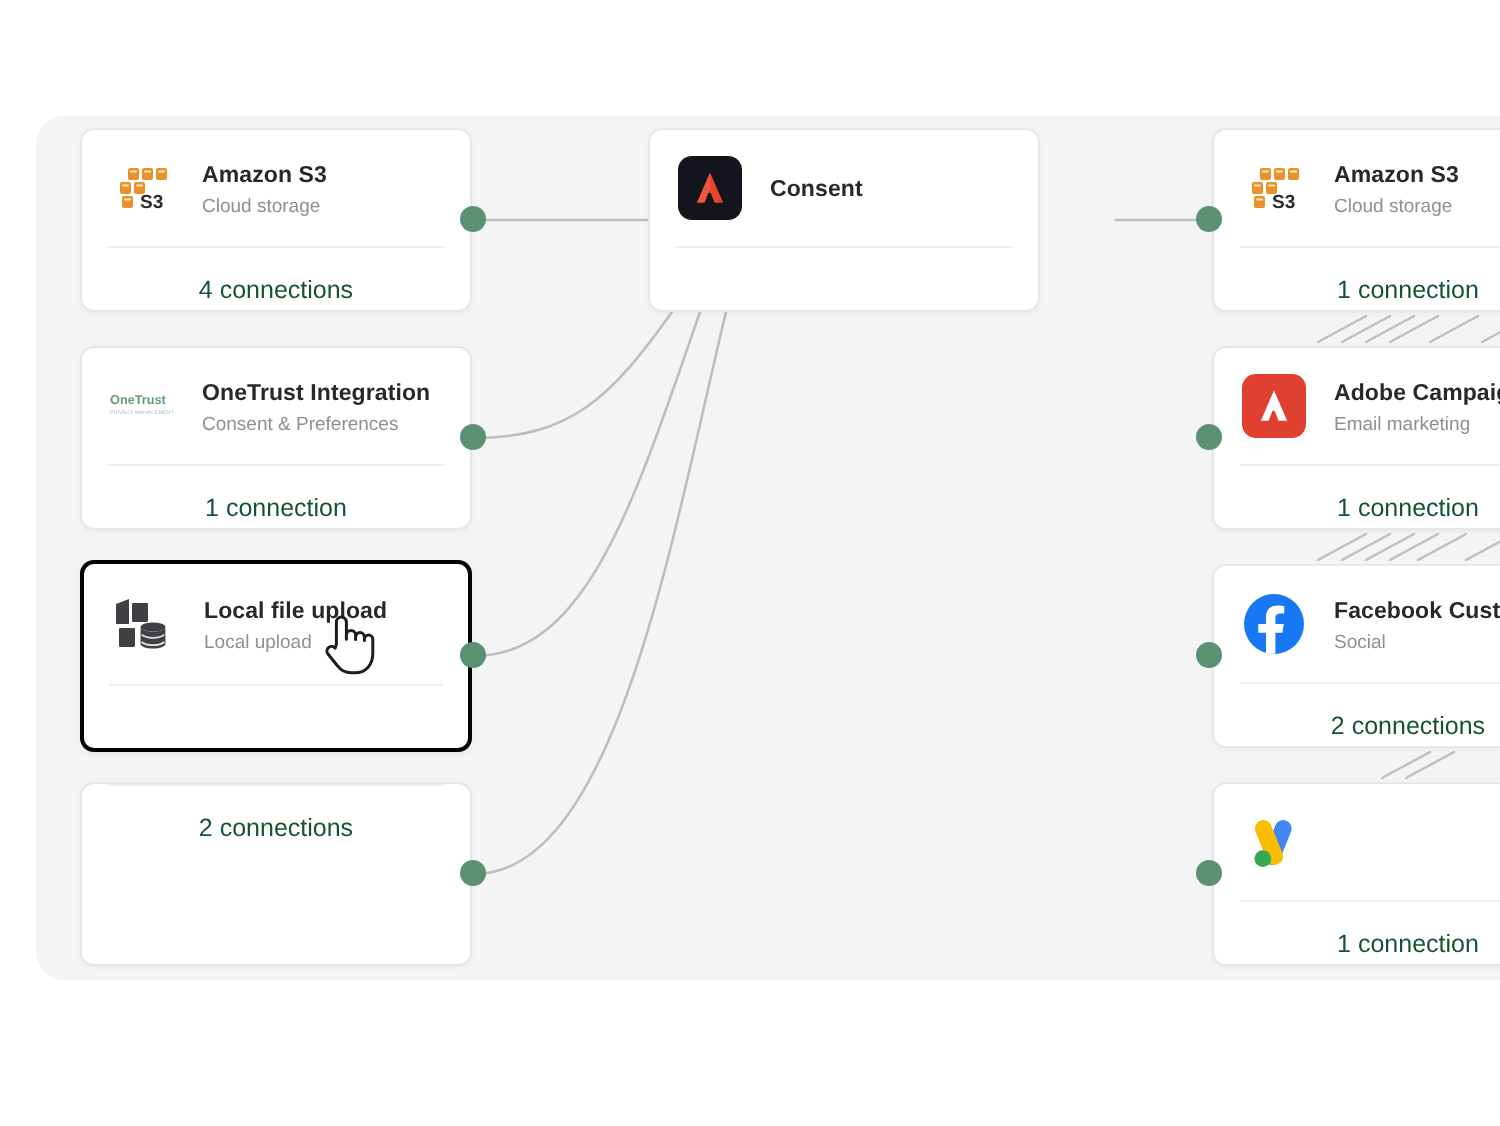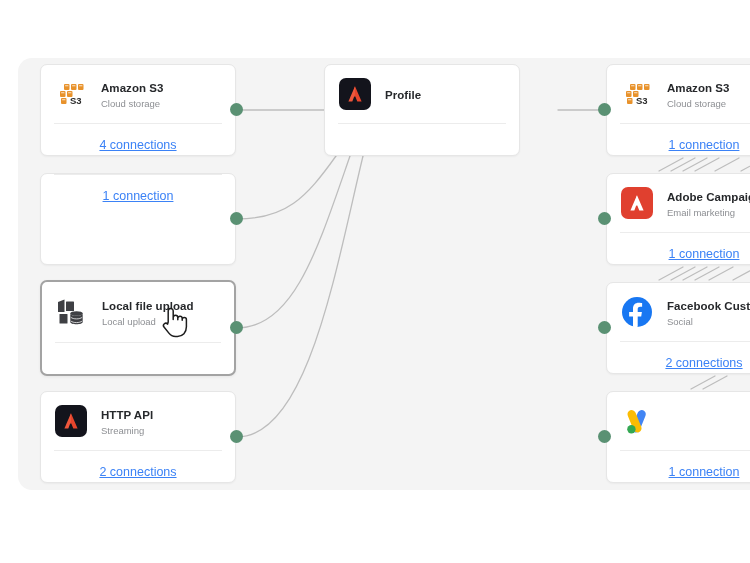--- a/index.html
+++ b/index.html
@@ -48,21 +48,21 @@
   .card {
     position: absolute;
     background: #ffffff;
     border: 1px solid #e6e6e6;
     border-radius: 7px;
     box-sizing: border-box;
     box-shadow: 0 1px 2px rgba(0,0,0,0.045);
     overflow: hidden;
   }
   .card.selected {
-    border: 2px solid #a3a3a3;
+    border: 2px solid #000000;
     box-shadow: 0 1px 3px rgba(0,0,0,0.06);
   }
 
   .card-head {
     display: flex;
     align-items: center;
     height: 58px;
     padding: 0 14px;
     box-sizing: border-box;
   }
@@ -94,23 +94,22 @@
     height: 1px;
     background: #ececec;
     margin: 0 13px;
   }
   .card-foot {
     height: 41px;
     display: flex;
     align-items: center;
     justify-content: center;
     font-size: 12.5px;
-    color: #3b82f6;
+    color: #14532d;
     white-space: nowrap;
-    text-decoration: underline;
   }
 
   
   .col-left  { left: 22px;  width: 196px; height: 92px; }
   .col-right { left: 588px; width: 196px; height: 92px; }
   .profile-card { left: 306px; top: 6px; width: 196px; height: 92px; }
 
   .row1 { top: 6px; }
   .row2 { top: 115px; }
   .row3 { top: 224px; }
@@ -207,20 +206,32 @@
         <span class="card-text">
           <span class="card-title">Amazon S3</span>
           <span class="card-sub" style="display:block">Cloud storage</span>
         </span>
       </div>
       <div class="card-divider"></div>
       <div class="card-foot">4 connections</div>
     </div>
 
     <div class="card col-left row2">
+      <div class="card-head">
+        <span class="card-icon">
+          <svg width="40" height="20" viewBox="0 0 40 20">
+            <text x="0" y="9" font-family="Liberation Sans, sans-serif" font-size="7.5" font-weight="bold" fill="#5f9e74">OneTrust</text>
+            <text x="0" y="14.5" font-family="Liberation Sans, sans-serif" font-size="3.2" fill="#b9bcbf">PRIVACY MANAGEMENT</text>
+          </svg>
+        </span>
+        <span class="card-text">
+          <span class="card-title">OneTrust Integration</span>
+          <span class="card-sub" style="display:block">Consent &amp; Preferences</span>
+        </span>
+      </div>
       <div class="card-divider"></div>
       <div class="card-foot">1 connection</div>
     </div>
 
     <div class="card col-left row3 selected">
       <div class="card-head" style="height:60px">
         <span class="card-icon">
           <svg width="30" height="28" viewBox="0 0 30 28">
             <g fill="#3f4044">
               <path d="M2 4 L8.5 1.5 L8.5 14 L2 14 Z"></path>
@@ -239,48 +250,35 @@
         </span>
         <span class="card-text">
           <span class="card-title">Local file upload</span>
           <span class="card-sub" style="display:block">Local upload</span>
         </span>
       </div>
       <div class="card-divider"></div>
     </div>
 
     <div class="card col-left row4">
+      <div class="card-divider"></div>
+      <div class="card-foot">2 connections</div>
+    </div>
+
+    <div class="card profile-card">
       <div class="card-head">
         <span class="card-icon">
           <svg width="32" height="32" viewBox="0 0 32 32">
             <rect x="0" y="0" width="32" height="32" rx="7" fill="#13141c"></rect>
             <path d="M16 8.2 L22.6 23.4 L18.3 23.4 L16.3 18.4 L12.6 18.4 Z" fill="#e8452c"></path>
             <path d="M16 8.2 L9.4 23.4 L13.3 23.4 L16 16.4 Z" fill="#f0573c"></path>
           </svg>
         </span>
         <span class="card-text">
-          <span class="card-title">HTTP API</span>
-          <span class="card-sub" style="display:block">Streaming</span>
-        </span>
-      </div>
-      <div class="card-divider"></div>
-      <div class="card-foot">2 connections</div>
-    </div>
-
-    <div class="card profile-card">
-      <div class="card-head">
-        <span class="card-icon">
-          <svg width="32" height="32" viewBox="0 0 32 32">
-            <rect x="0" y="0" width="32" height="32" rx="7" fill="#13141c"></rect>
-            <path d="M16 8.2 L22.6 23.4 L18.3 23.4 L16.3 18.4 L12.6 18.4 Z" fill="#e8452c"></path>
-            <path d="M16 8.2 L9.4 23.4 L13.3 23.4 L16 16.4 Z" fill="#f0573c"></path>
-          </svg>
-        </span>
-        <span class="card-text">
-          <span class="card-title">Profile</span>
+          <span class="card-title">Consent</span>
         </span>
       </div>
       <div class="card-divider"></div>
     </div>
 
     <div class="card col-right row1">
       <div class="card-head">
         <span class="card-icon">
           <svg width="34" height="34" viewBox="0 0 34 34">
             <g fill="#E8922B">

